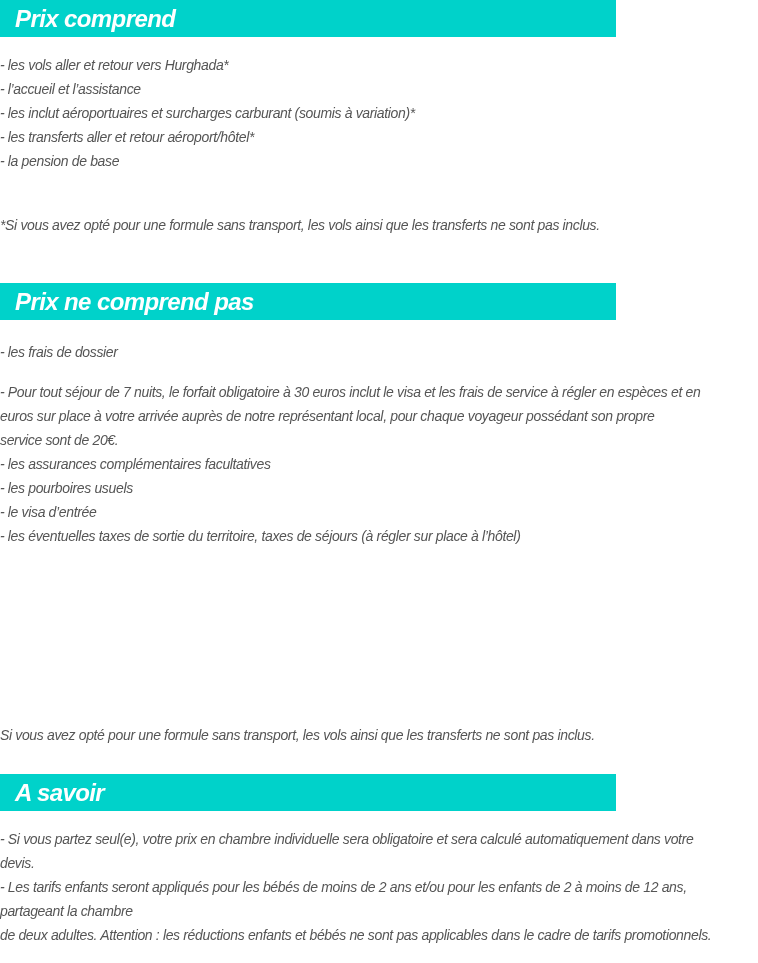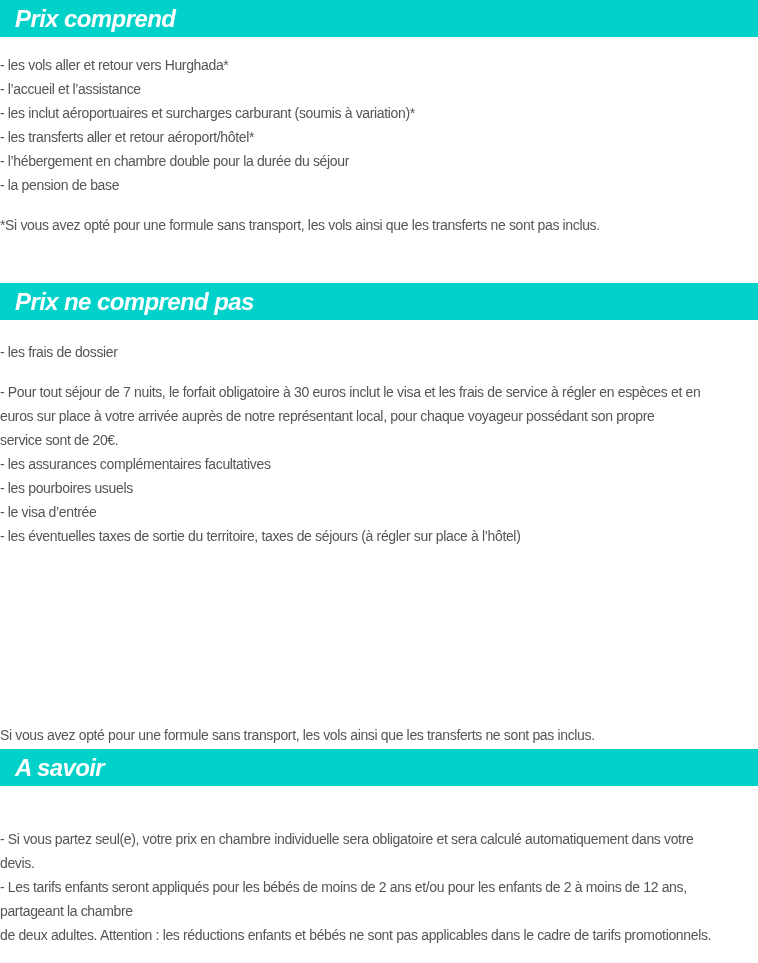--- a/index.html
+++ b/index.html
@@ -10,59 +10,59 @@
     body {
       width: 758px;
       height: 963px;
       overflow: hidden;
       position: relative;
       font-family: "Liberation Sans", sans-serif;
     }
     .band {
       position: absolute;
       left: 0;
-      width: 758px;
+      width: 616px;
       height: 37px;
       background: #00d2ca;
     }
     .band h2 {
       margin: 0;
       padding-left: 15px;
       line-height: 37px;
       font-size: 24px;
       font-style: italic;
       font-weight: bold;
       color: #ffffff;
       letter-spacing: -0.6px;
     }
     .text {
       position: absolute;
       left: 0;
       width: 668px;
       font-size: 14px;
+      font-style: italic;
       color: #555555;
       line-height: 24px;
       letter-spacing: -0.35px;
       white-space: nowrap;
     }
     .line { display: block; height: 24px; }
   </style>
 </head>
 <body>
 
 <div class="band" style="top:0;">
   <h2>Prix comprend</h2>
 </div>
 
 <div class="text" style="top:53px;">
   <span class="line">- les vols aller et retour vers Hurghada*</span>
   <span class="line">- l’accueil et l’assistance</span>
   <span class="line">- les inclut aéroportuaires et surcharges carburant (soumis à variation)*</span>
   <span class="line">- les transferts aller et retour aéroport/hôtel*</span>
-  <span class="line">- l’hébergement en chambre double pour la durée du séjour</span>
   <span class="line">- la pension de base</span>
 </div>
 
 <div class="text" style="top:213px;">
   <span class="line">*Si vous avez opté pour une formule sans transport, les vols ainsi que les transferts ne sont pas inclus.</span>
 </div>
 
 <div class="band" style="top:283px;">
   <h2>Prix ne comprend pas</h2>
 </div>
@@ -78,21 +78,21 @@
   <span class="line">- les assurances complémentaires facultatives</span>
   <span class="line">- les pourboires usuels</span>
   <span class="line">- le visa d’entrée</span>
   <span class="line">- les éventuelles taxes de sortie du territoire, taxes de séjours (à régler sur place à l’hôtel)</span>
 </div>
 
 <div class="text" style="top:700px;margin-top:23px;">
   <span class="line">Si vous avez opté pour une formule sans transport, les vols ainsi que les transferts ne sont pas inclus.</span>
 </div>
 
-<div class="band" style="top:749px;">
+<div class="band" style="top:774px;">
   <h2>A savoir</h2>
 </div>
 
 <div class="text" style="top:827px;">
   <span class="line">- Si vous partez seul(e), votre prix en chambre individuelle sera obligatoire et sera calculé automatiquement dans votre</span>
   <span class="line">devis.</span>
   <span class="line">- Les tarifs enfants seront appliqués pour les bébés de moins de 2 ans et/ou pour les enfants de 2 à moins de 12 ans,</span>
   <span class="line">partageant la chambre</span>
   <span class="line">de deux adultes. Attention : les réductions enfants et bébés ne sont pas applicables dans le cadre de tarifs promotionnels.</span>
 </div>

